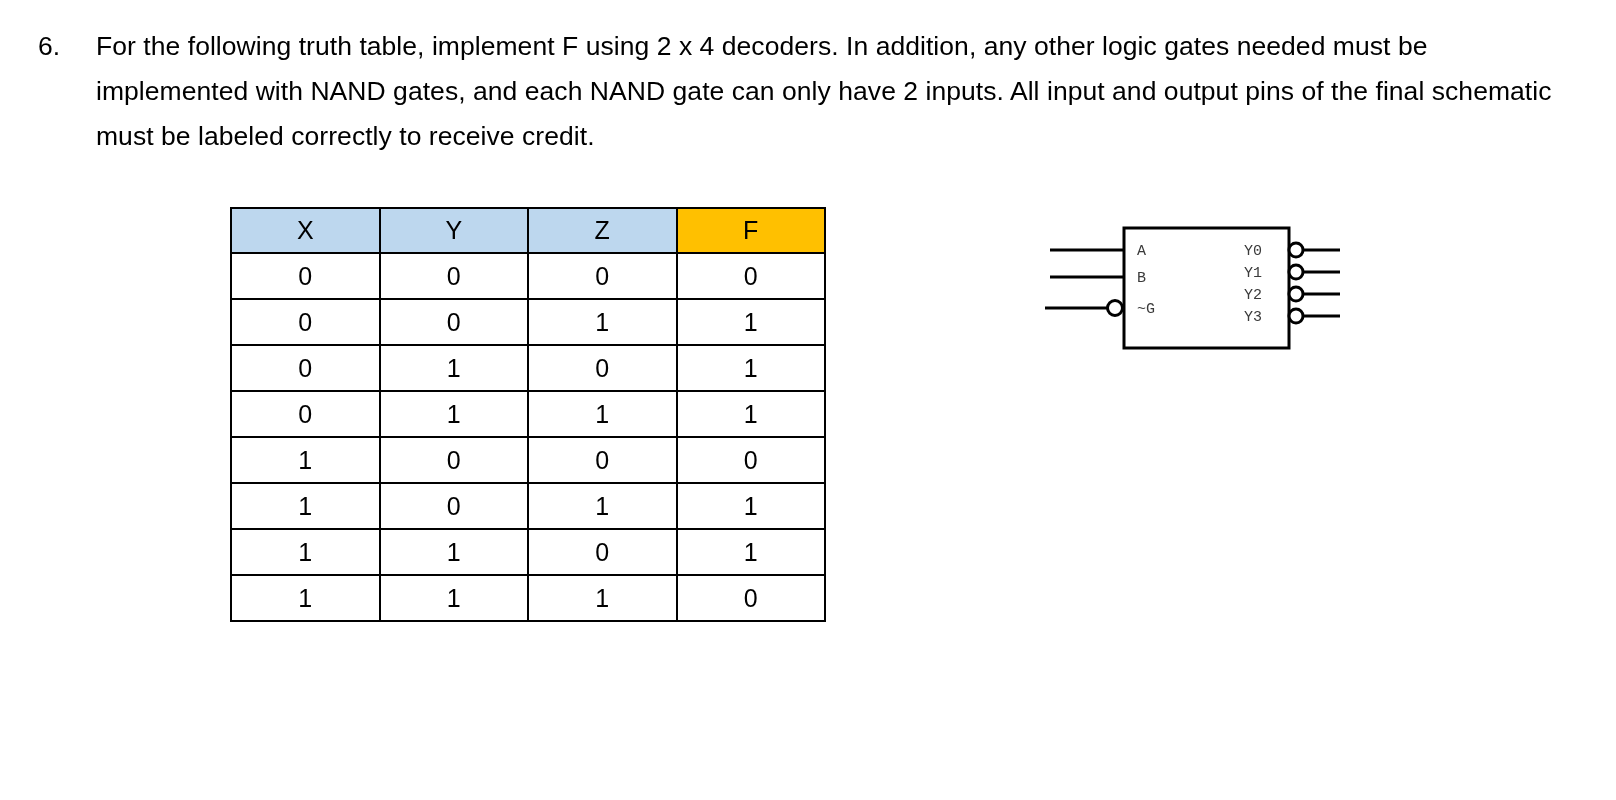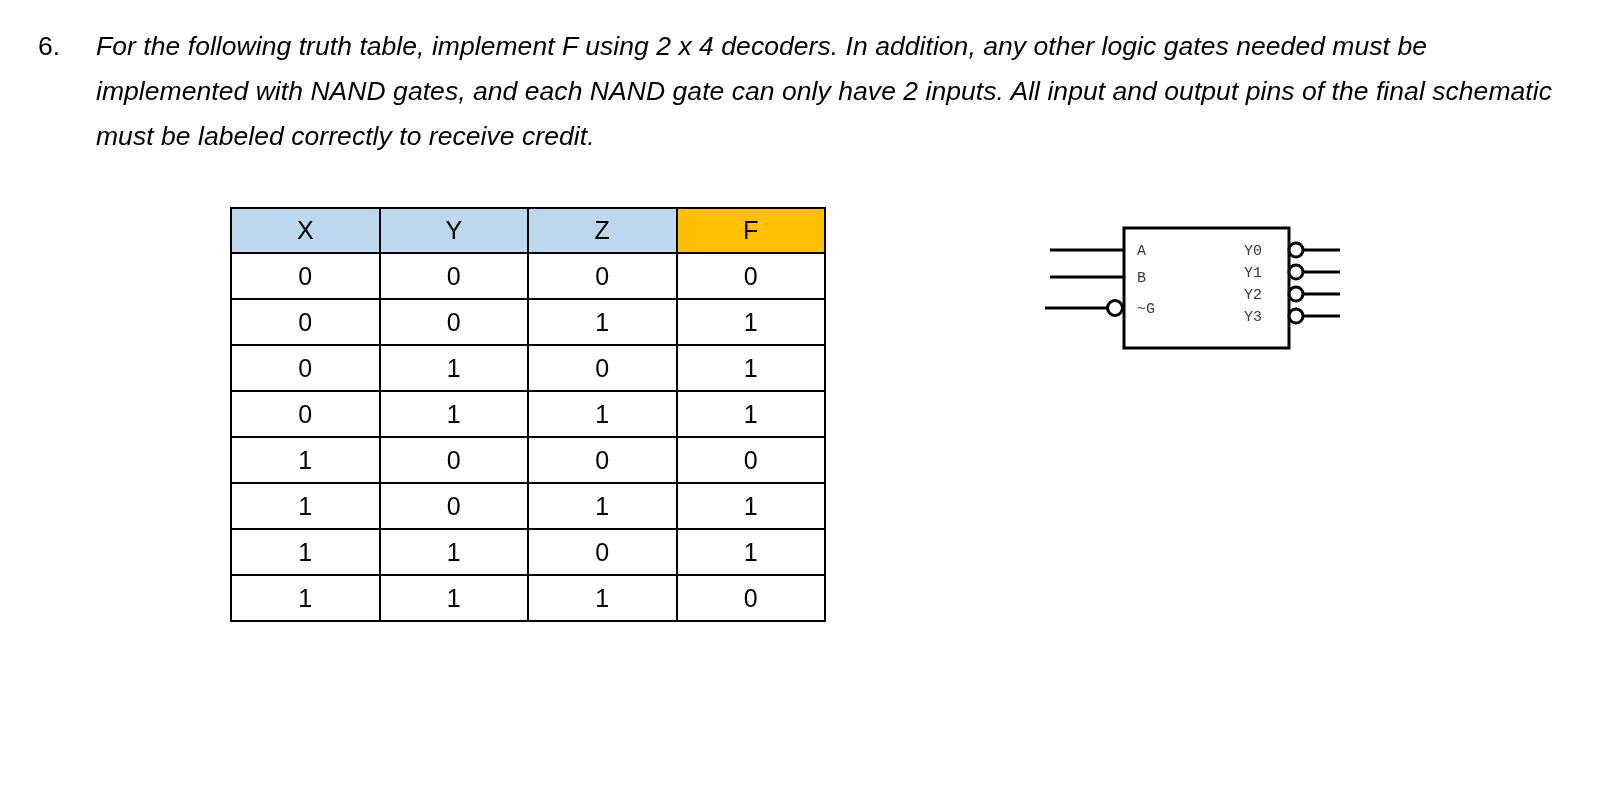--- a/index.html
+++ b/index.html
@@ -32,21 +32,20 @@
     line-height: 45px;
     color: #000;
     white-space: nowrap;
   }
   #question-text {
     flex: 1 1 auto;
     font-size: 26.5px;
     line-height: 45px;
     letter-spacing: 0.05px;
     color: #000;
-    font-style: italic;
   }
 
   
   #truth-table-wrap {
     position: absolute;
     left: 230px;
     top: 207px;
   }
   table#truth-table {
     border-collapse: collapse;

